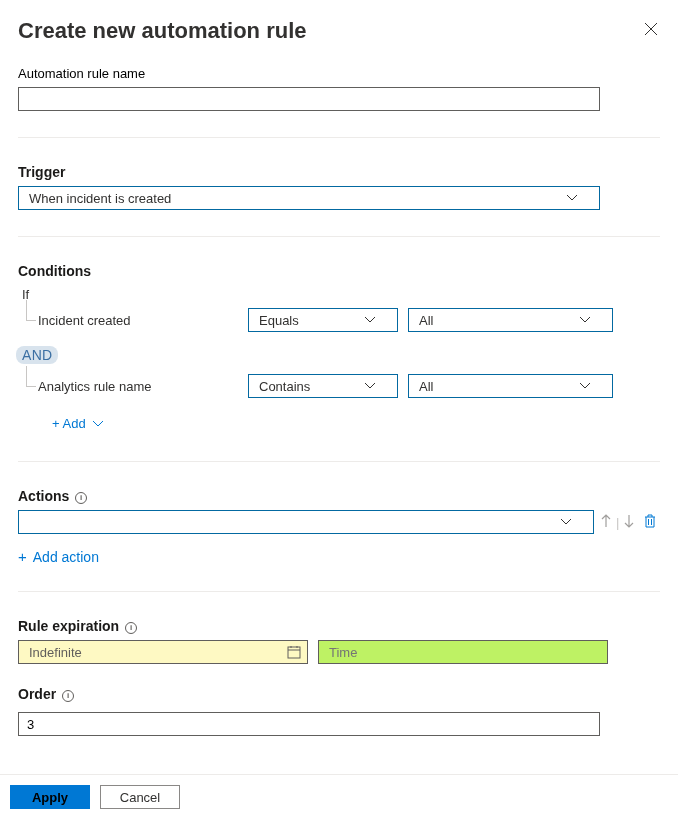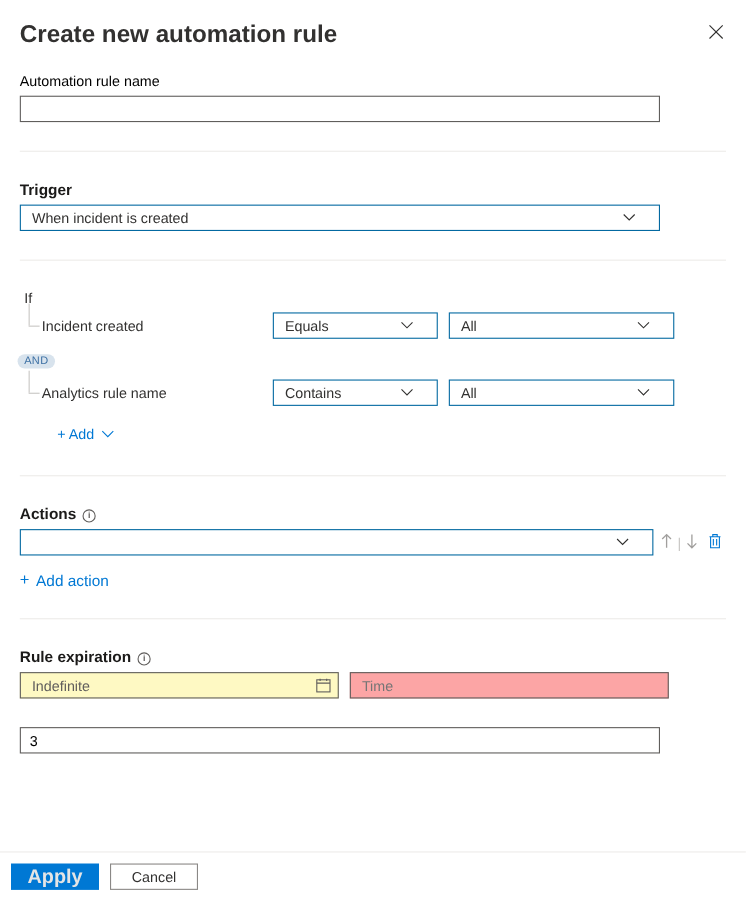--- a/index.html
+++ b/index.html
@@ -133,21 +133,21 @@
     background: #c8c6c4;
   }
   .cond-field {
     width: 200px;
     font-size: 13px;
   }
   .and-badge {
     display: inline-block;
     background: #d8e3ed;
     color: #3b6fa3;
-    font-size: 10px;
+    font-size: 14px;
     padding: 1px 6px;
     border-radius: 8px;
     margin: 4px 0 10px -6px;
     letter-spacing: 0.3px;
   }
   .add-cond {
     color: #0078d4;
     font-size: 13px;
     cursor: pointer;
     margin-left: 30px;
@@ -208,21 +208,21 @@
   }
   .time-input {
     width: 290px;
     height: 24px;
     border: 1px solid #605e5c;
     padding: 0 10px;
     font-size: 13px;
     font-family: inherit;
     outline: none;
     color: #605e5c;
-    background: #fca5a5;
+    background: #bef264;
   }
   .order-input {
     width: 582px;
     height: 24px;
     border: 1px solid #605e5c;
     padding: 0 8px;
     font-size: 13px;
     font-family: inherit;
     outline: none;
     background: #fff;
@@ -233,25 +233,25 @@
     bottom: 0;
     width: 678px;
     padding: 10px 10px 14px 10px;
     background: #fff;
     display: flex;
     gap: 10px;
     border-top: 1px solid #edebe9;
   }
   .btn-primary {
     background: #0078d4;
-    color: #e5e5e5;
+    color: #000000;
     border: none;
     height: 24px;
     width: 80px;
-    font-size: 18px;
+    font-size: 13px;
     font-family: inherit;
     font-weight: 600;
     cursor: pointer;
   }
   .btn-secondary {
     background: #fff;
     color: #323130;
     border: 1px solid #8a8886;
     height: 24px;
     width: 80px;
@@ -289,20 +289,21 @@
       <svg width="12" height="8" viewBox="0 0 12 8">
           <path d="M1 1 L6 6 L11 1" stroke="#323130" stroke-width="1" fill="none"></path>
         </svg>
     </span>
   </div>
 </div>
 
 <hr class="divider" style="margin-top:26px;">
 
 <div class="section-gap">
+  <div class="section-label bold">Conditions</div>
   <div class="conditions-block">
     <div class="if-label">If</div>
 
     <div class="cond-row">
       <div class="cond-field">Incident created</div>
       <div class="dropdown small">
         <span>Equals</span>
         <span class="chevron">
           <svg width="12" height="8" viewBox="0 0 12 8">
               <path d="M1 1 L6 6 L11 1" stroke="#323130" stroke-width="1" fill="none"></path>
@@ -408,19 +409,23 @@
             <rect x="1" y="2" width="12" height="11" stroke="#605e5c" fill="none"></rect>
             <path d="M1 5 L13 5 M4 1 L4 3 M10 1 L10 3" stroke="#605e5c"></path>
           </svg>
       </span>
     </div>
     <input class="time-input" type="text" placeholder="Time" style="">
   </div>
 </div>
 
 <div style="margin-top:22px;">
+  <div class="section-label bold">
+    <span>Order</span>
+    <span class="info-icon">i</span>
+  </div>
   <input class="order-input" type="text" style="margin-top: 4px;" value="3">
 </div>
 
 <div class="footer">
   <button class="btn-primary">Apply</button>
   <button class="btn-secondary">Cancel</button>
 </div>
 
 </body></html>

